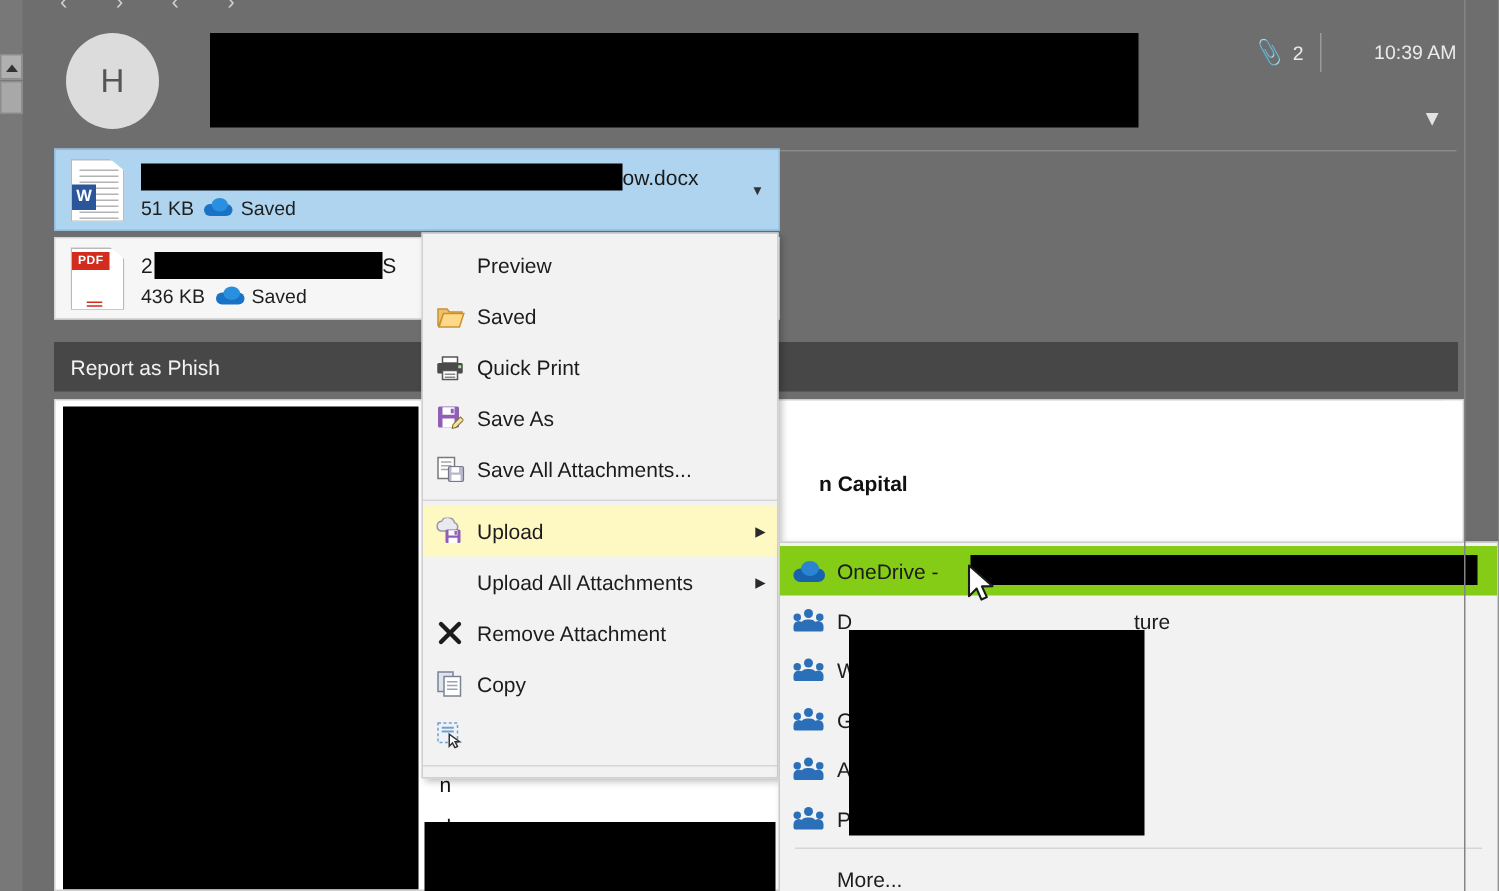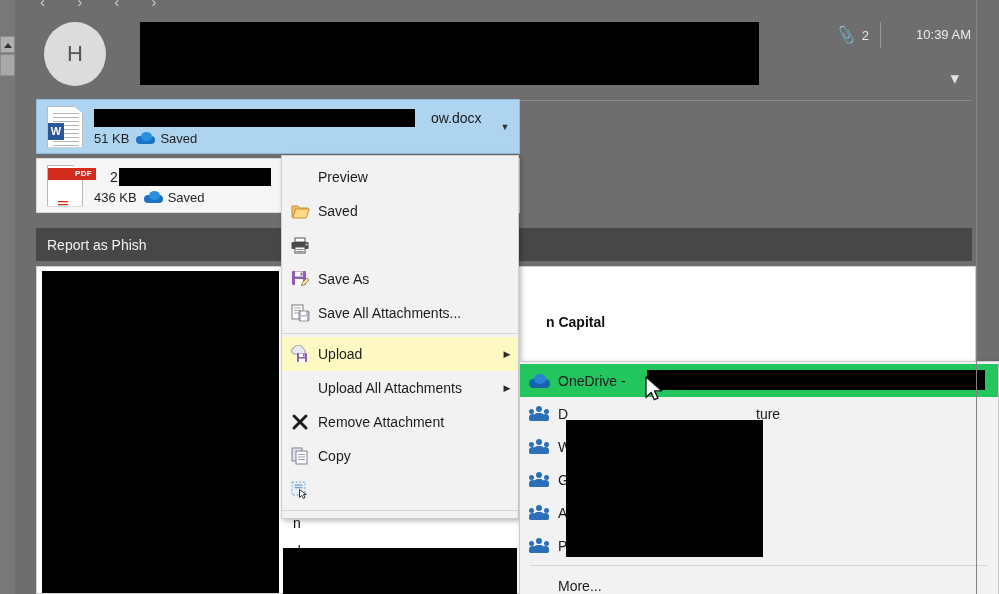--- a/index.html
+++ b/index.html
@@ -116,34 +116,33 @@
   .word-badge {
     position: absolute; left: 1px; bottom: 8px;
     width: 16px; height: 17px; background: #2b579a; color: #fff;
     font-size: 11px; font-weight: bold; line-height: 17px; text-align: center;
   }
   .pdf-badge {
     position: absolute; left: 1px; top: 3px;
     width: 25px; height: 12px; background: #d32b1e; color: #fff;
     font-size: 8px; font-weight: bold; line-height: 12px; text-align: center;
     letter-spacing: .3px;
-    padding-left: 23px;
   }
   .pdf-swirl {
     position: absolute; left: 11px; top: 18px;
     font-size: 20px; color: #d32b1e; line-height: 1; font-family: "Liberation Serif", serif;
   }
   .attach-text { flex: 1 1 auto; min-width: 0; position: relative; height: 42px; }
   .attach-name-line {
     position: absolute; left: 0; top: 2px; right: 4px; height: 20px;
     display: flex; align-items: center;
   }
   .attach-name-redact { height: 18px; }
   .attach-name-tail {
-    font-size: 14px; color: #1a1a1a; margin-left: 16px; white-space: nowrap; text-align: center;
+    font-size: 14px; color: #1a1a1a; margin-left: 0; white-space: nowrap; text-align: center;
   }
   .attach-meta {
     position: absolute; left: 0; top: 25px;
     display: flex; align-items: center; gap: 7px;
     font-size: 13px; color: #1f1f1f;
   }
   .cloud-saved { display: flex; align-items: center; gap: 5px; }
   .cloud-glyph {
     width: 19px; height: 12px; position: relative; display: inline-block;
   }
@@ -220,21 +219,21 @@
   .sub-menu {
     position: absolute; left: 519px; top: 361px; width: 480px;
     background: #f2f2f2; border: 1px solid #cbcbcb;
     box-shadow: 2px 2px 5px rgba(0,0,0,.28);
     padding: 2px 0 6px 0; box-sizing: border-box;
   }
   .sub-item {
     position: relative; height: 33px; display: flex; align-items: center;
     font-size: 14px; color: #1c1c1c; cursor: default;
   }
-  .sub-item.highlight { background: #22c55e; }
+  .sub-item.highlight { background: #84cc16; }
   .sub-icon {
     width: 38px; flex: 0 0 auto; display: flex;
     align-items: center; justify-content: center;
   }
   .sub-label { flex: 1 1 auto; white-space: nowrap; overflow: hidden; }
   .sub-sep { height: 1px; background: #d6d6d6; margin: 3px 10px 3px 10px; }
   .sub-more { padding-left: 38px; }
 
   
   .od-cloud { width: 21px; height: 14px; position: relative; }
@@ -395,20 +394,21 @@
       <span class="ctx-icon">
         <svg class="ic" width="20" height="17" viewBox="0 0 20 17">
           <rect x="5" y="1" width="10" height="4" fill="#fff" stroke="#555" stroke-width="1"></rect>
           <rect x="1.5" y="5" width="17" height="7" rx="1" fill="#4a4a4a"></rect>
           <rect x="15.5" y="6.5" width="2" height="2" fill="#9fe0a0"></rect>
           <rect x="5" y="10" width="10" height="6" fill="#fff" stroke="#555" stroke-width="1"></rect>
           <rect x="6.5" y="12" width="7" height="1" fill="#888"></rect>
           <rect x="6.5" y="14" width="7" height="1" fill="#888"></rect>
         </svg>
       </span>
+      <span class="ctx-label">Quick Print</span>
     </div>
 
     <div class="ctx-item">
       <span class="ctx-icon">
         <svg class="ic" width="18" height="18" viewBox="0 0 18 18">
           <rect x="1" y="1" width="14" height="14" rx="1" fill="#8e5fb5"></rect>
           <rect x="4" y="1.5" width="8" height="5" fill="#fff"></rect>
           <rect x="9.5" y="2.5" width="2" height="3" fill="#8e5fb5"></rect>
           <rect x="4" y="9" width="8" height="6" fill="#fff"></rect>
           <path d="M11 13l5-5 2 2-5 5-2.5.6z" fill="#f0e4a0" stroke="#7a6a20" stroke-width=".7"></path>

